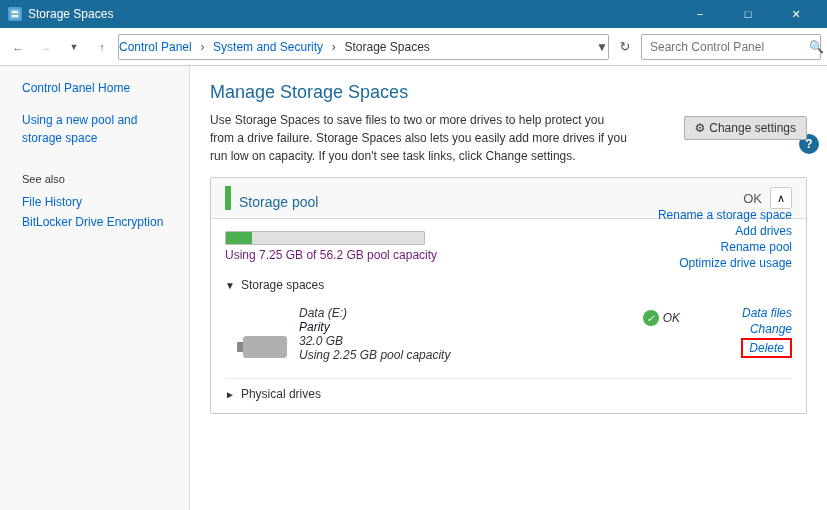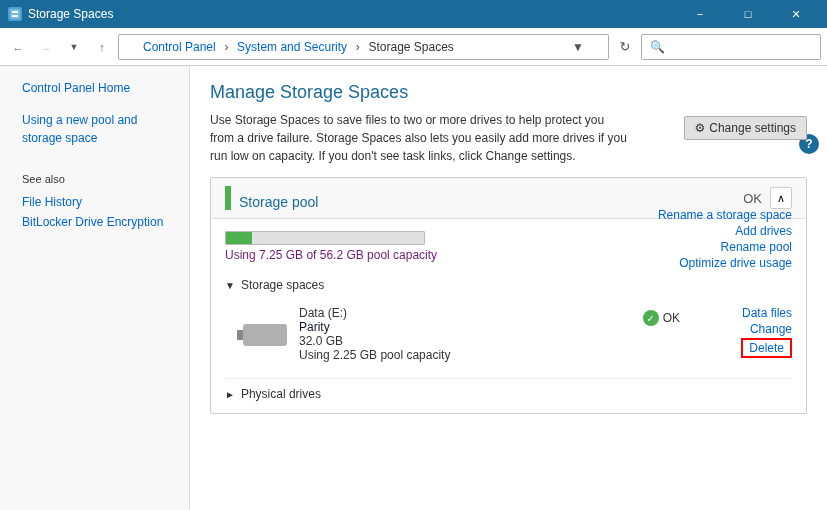--- a/index.html
+++ b/index.html
@@ -33,21 +33,21 @@
       border-bottom: 1px solid #ccc;
       gap: 4px;
     }
     .nav-btn {
       width: 24px; height: 24px; border: 1px solid transparent; background: transparent;
       cursor: pointer; display: flex; align-items: center; justify-content: center;
       font-size: 11px; color: #555; border-radius: 2px;
     }
     .nav-btn.disabled { color: #bbb; cursor: default; }
     .address-path {
-      flex: 1; height: 26px; border: 1px solid #abadb3; padding: 0 24px;
+      flex: 1; height: 26px; border: 1px solid #abadb3; padding: 0 0;
       font-size: 12px; background: white; display: flex; align-items: center;
       border-radius: 2px; cursor: text;
     }
     .address-path-text { color: #333; flex: 1; }
     .address-path-chevron { color: #555; margin-left: 4px; }
     .refresh-btn {
       width: 24px; height: 24px; border: 1px solid transparent; background: transparent;
       cursor: pointer; display: flex; align-items: center; justify-content: center;
       font-size: 13px; color: #555;
     }
@@ -165,21 +165,21 @@
     
     .spaces-section { margin-top: 16px; clear: both; }
     .spaces-header {
       display: flex; align-items: center; gap: 6px; margin-bottom: 10px;
       cursor: pointer;
     }
     .spaces-chevron { font-size: 10px; color: #333; }
     .spaces-title { font-size: 12px; color: #333; font-weight: normal; }
 
     .space-item {
-      display: flex; align-items: center; gap: 12px; padding: 4px 0;
+      display: flex; align-items: flex-end; gap: 12px; padding: 4px 0; font-style: italic;
     }
     .space-details { flex: 1; }
     .space-details-name { font-size: 12px; color: #333; }
     .space-details-type { font-size: 12px; color: #0f172a; }
     .space-details-size { font-size: 12px; color: #333; }
     .space-details-capacity { font-size: 12px; color: #333; }
     .space-ok {
       display: flex; align-items: center; gap: 4px; margin-top: 2px;
     }
     .ok-circle {
@@ -270,20 +270,21 @@
       <span style="color:#0066cc;cursor:pointer;">Control Panel</span>
       <span class="bc-arrow">&nbsp;›&nbsp;</span>
       <span style="color:#0066cc;cursor:pointer;">System and Security</span>
       <span class="bc-arrow">&nbsp;›&nbsp;</span>
       <span>Storage Spaces</span>
     </span>
     <span class="address-path-chevron">▼</span>
   </div>
   <button class="refresh-btn">↻</button>
   <div class="search-box">
+    <input type="text" placeholder="Search Control Panel" style="">
     <span style="color:#777;">🔍</span>
   </div>
 </div>
 
 <div class="main-container">
   <div class="sidebar">
     <a class="sidebar-link">Control Panel Home</a>
     <a class="sidebar-link" style="margin-top:10px;line-height:1.5;">Using a new pool and storage space</a>
 
     <div class="sidebar-section">

